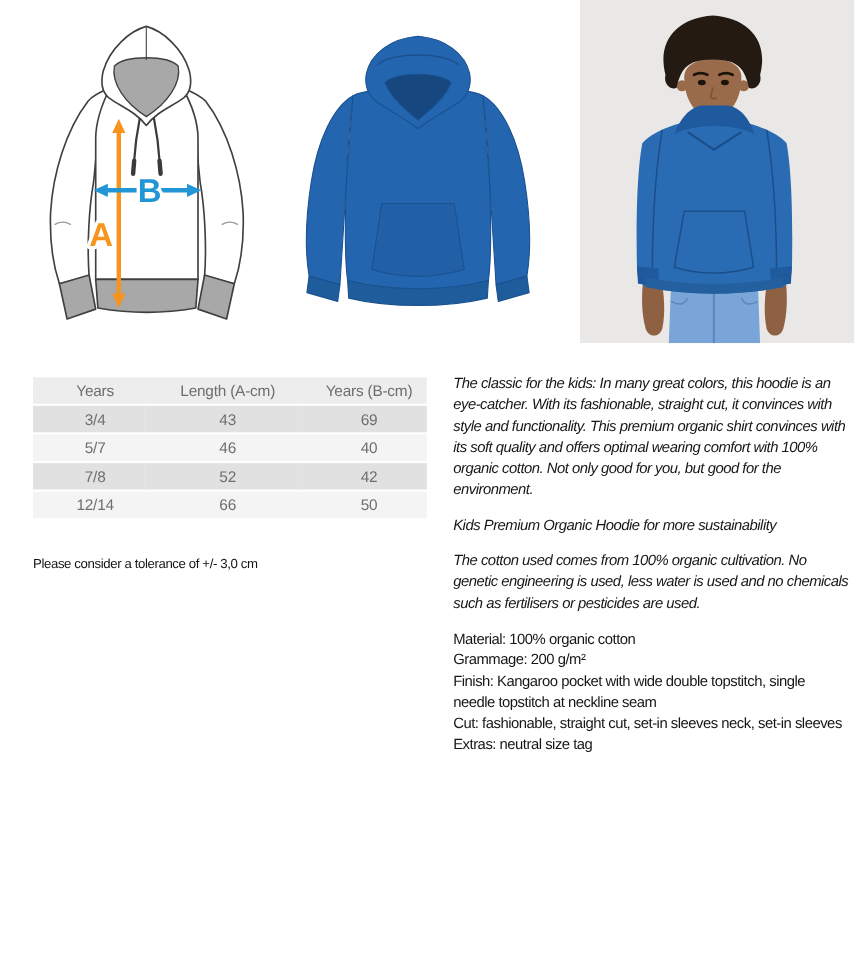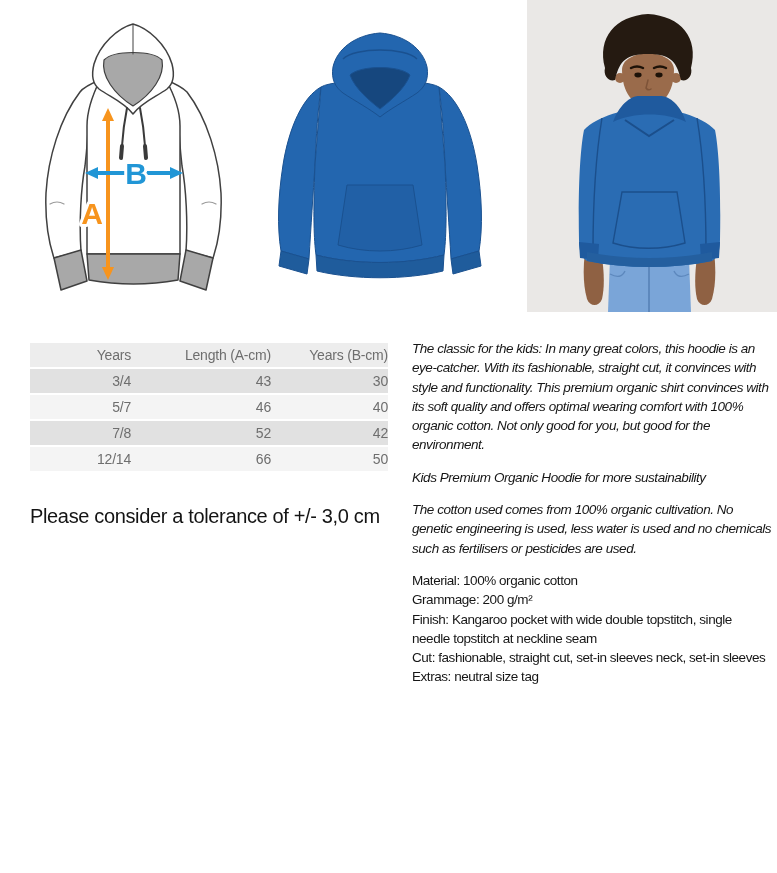--- a/index.html
+++ b/index.html
@@ -14,31 +14,31 @@
   .fig-model   { left:527px; top:0;    width:250px; height:312px; }
   .fig svg { display:block; width:100%; height:100%; }
 
   .dim-label { font-family:"Liberation Sans", sans-serif; font-weight:bold; font-size:30px;
                paint-order:stroke; stroke:#ffffff; stroke-width:6px; stroke-linejoin:round; }
 
   
   .size-table-wrap { position:absolute; left:30px; top:341px; width:358px; }
   table.size-table { width:358px; border-collapse:separate; border-spacing:0 2px; }
   table.size-table th, table.size-table td {
-      font-size:14px; letter-spacing:-0.2px; color:#6e6e6e; text-align:right;
+      font-size:14px; letter-spacing:-0.2px; color:#6e6e6e; text-align:center;
       height:24px; padding:0 0 0 12px; font-weight:normal; vertical-align:middle;
   }
   table.size-table thead th { background:#ededed; }
   table.size-table th:nth-child(1), table.size-table td:nth-child(1){ width:101px; }
   table.size-table th:nth-child(2), table.size-table td:nth-child(2){ width:140px; }
   table.size-table th:nth-child(3), table.size-table td:nth-child(3){ width:117px; }
   table.size-table tbody tr:nth-child(odd)  td { background:#e1e1e1; }
   table.size-table tbody tr:nth-child(even) td { background:#f4f4f4; }
 
-  .tolerance-note { position:absolute; left:30px; top:505px; font-size:20px;
+  .tolerance-note { position:absolute; left:30px; top:505px; font-size:12px;
                     letter-spacing:-0.35px; color:#141414; }
 
   
   .description { position:absolute; left:412px; top:339px; width:360px;
                  font-size:13.5px; line-height:19.3px; letter-spacing:-0.45px; color:#161616; }
   .description p { margin:0 0 13px 0;font-style:italic; }
   .description .specs div { margin:0; }
 </style>
 </head>
 <body>
@@ -165,21 +165,21 @@
         <tr>
             <th>Years</th>
             <th>Length (A-cm)</th>
             <th>Years (B-cm)</th>
           </tr>
       </thead>
       <tbody>
           <tr>
             <td>3/4</td>
             <td>43</td>
-            <td>30</td>
+            <td>69</td>
           </tr>
           <tr>
             <td>5/7</td>
             <td>46</td>
             <td>40</td>
           </tr>
           <tr>
             <td>7/8</td>
             <td>52</td>
             <td>42</td>

